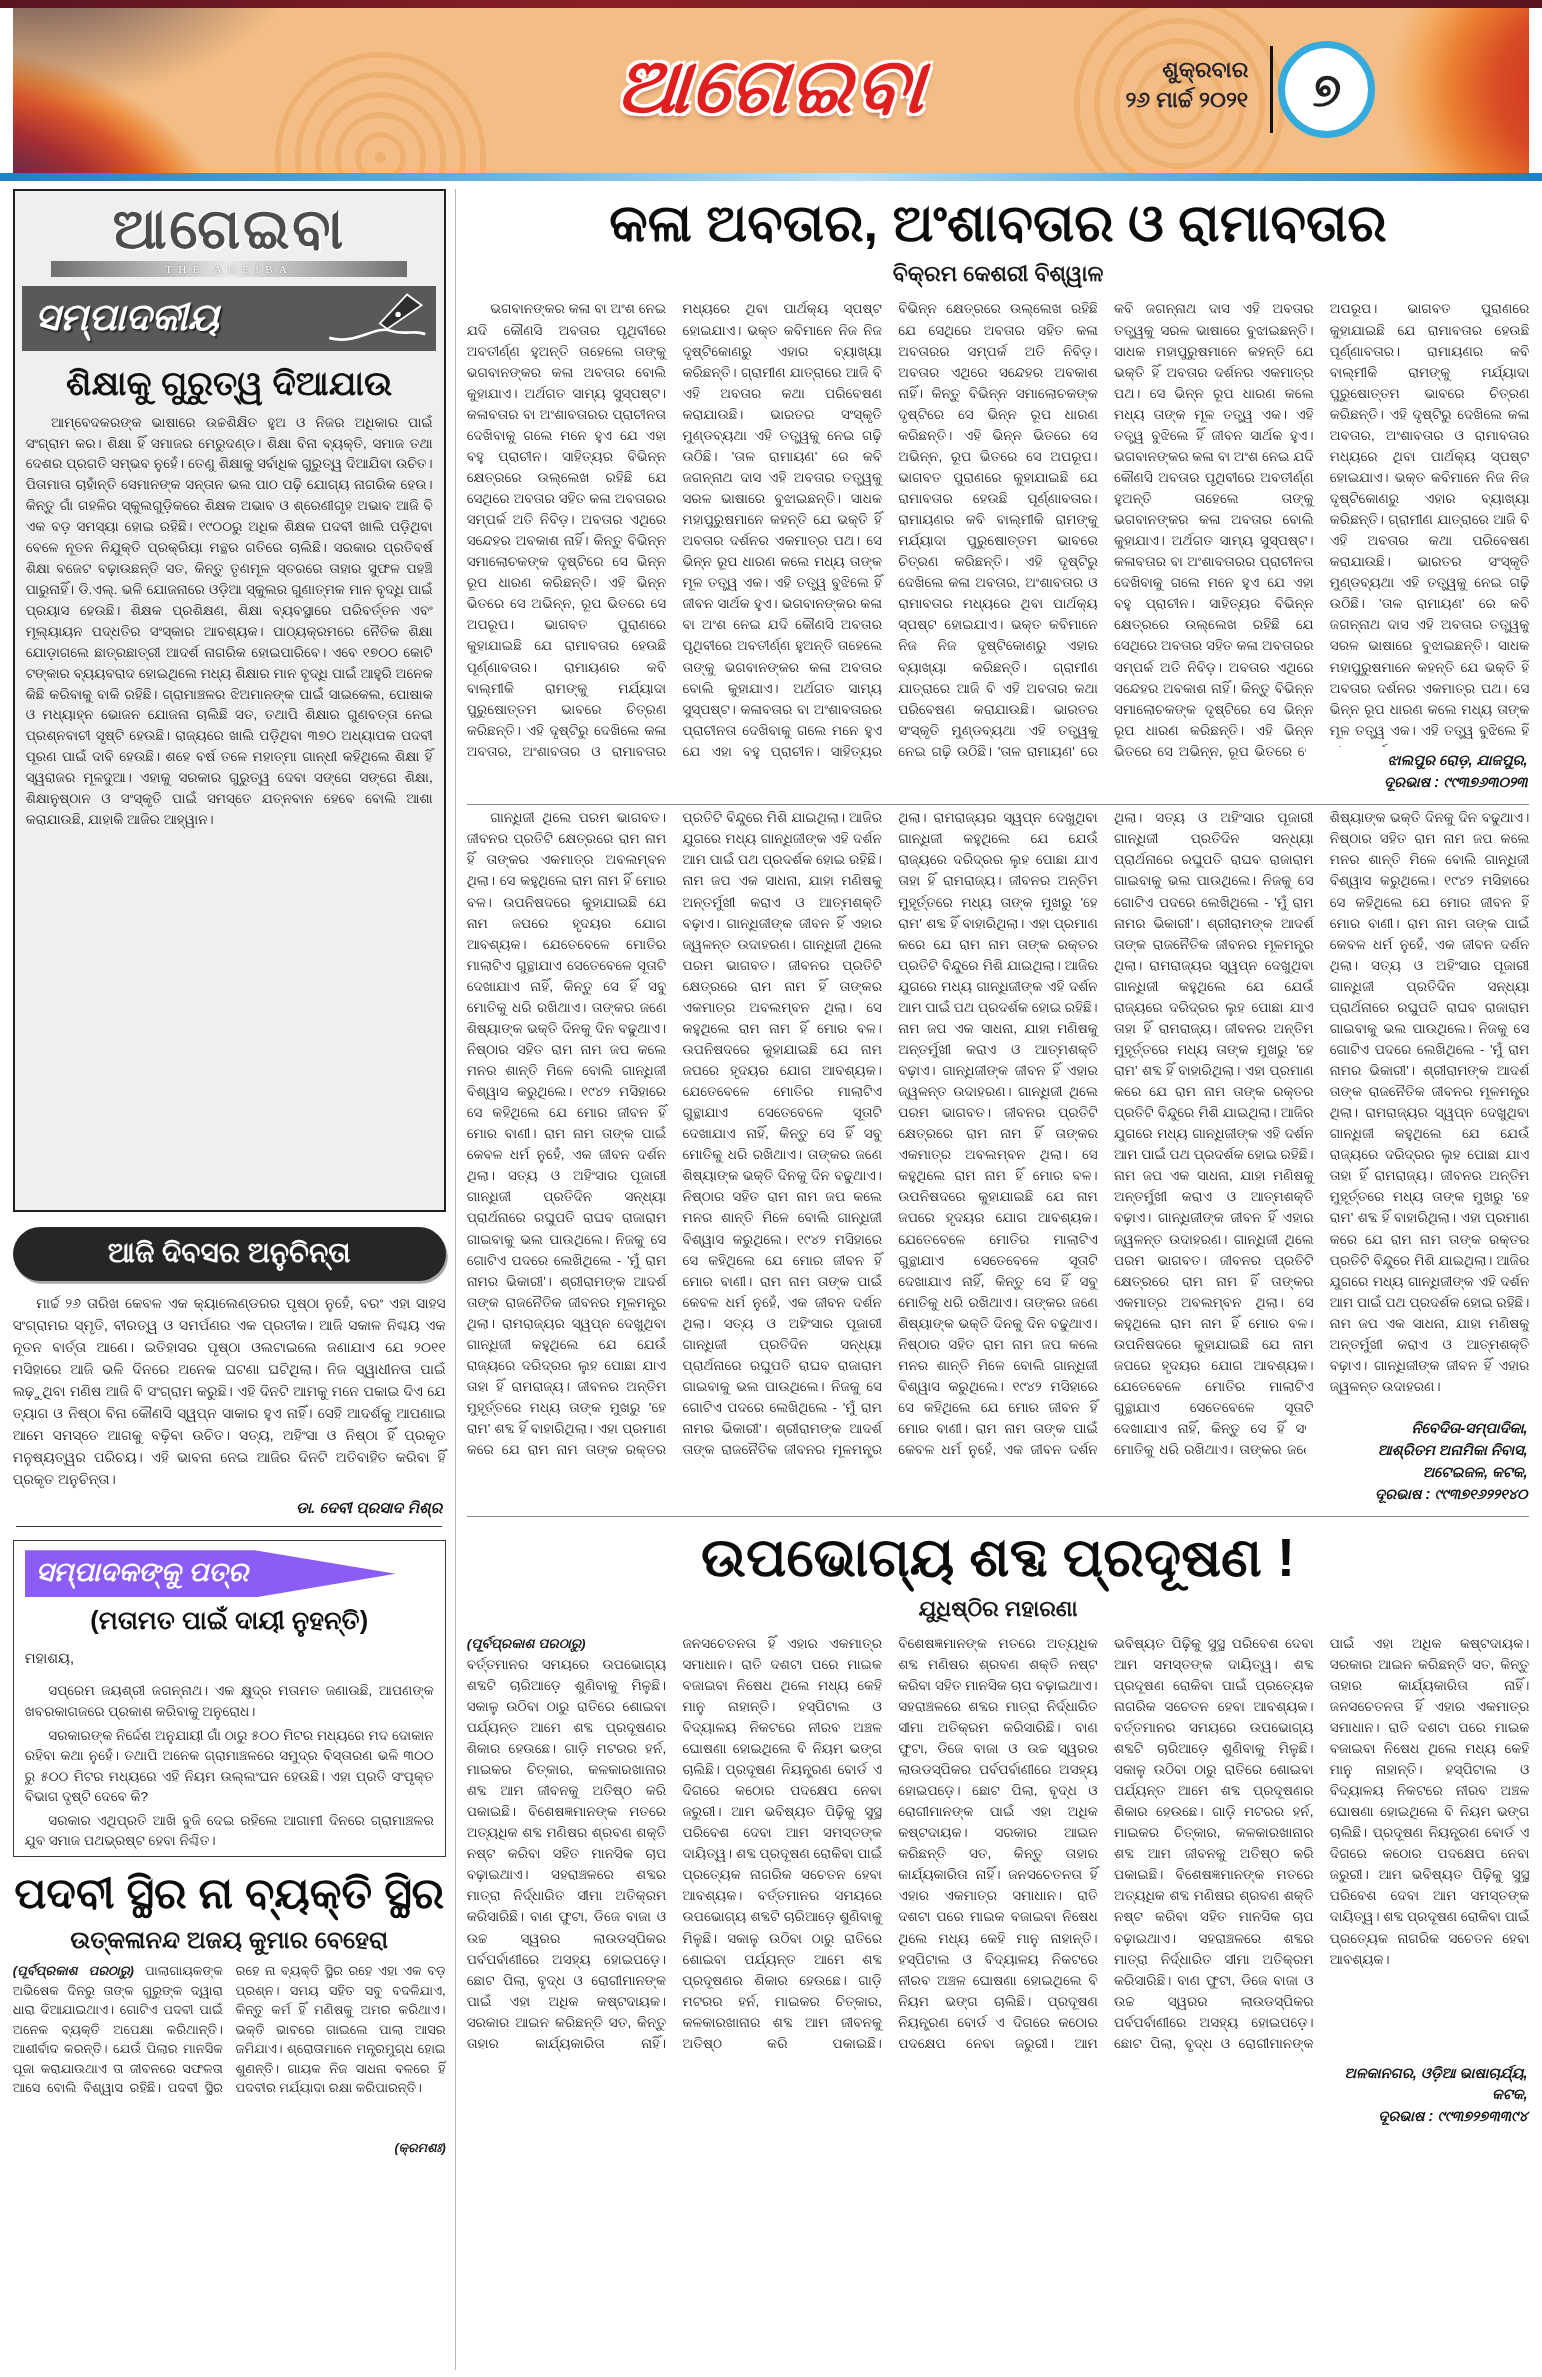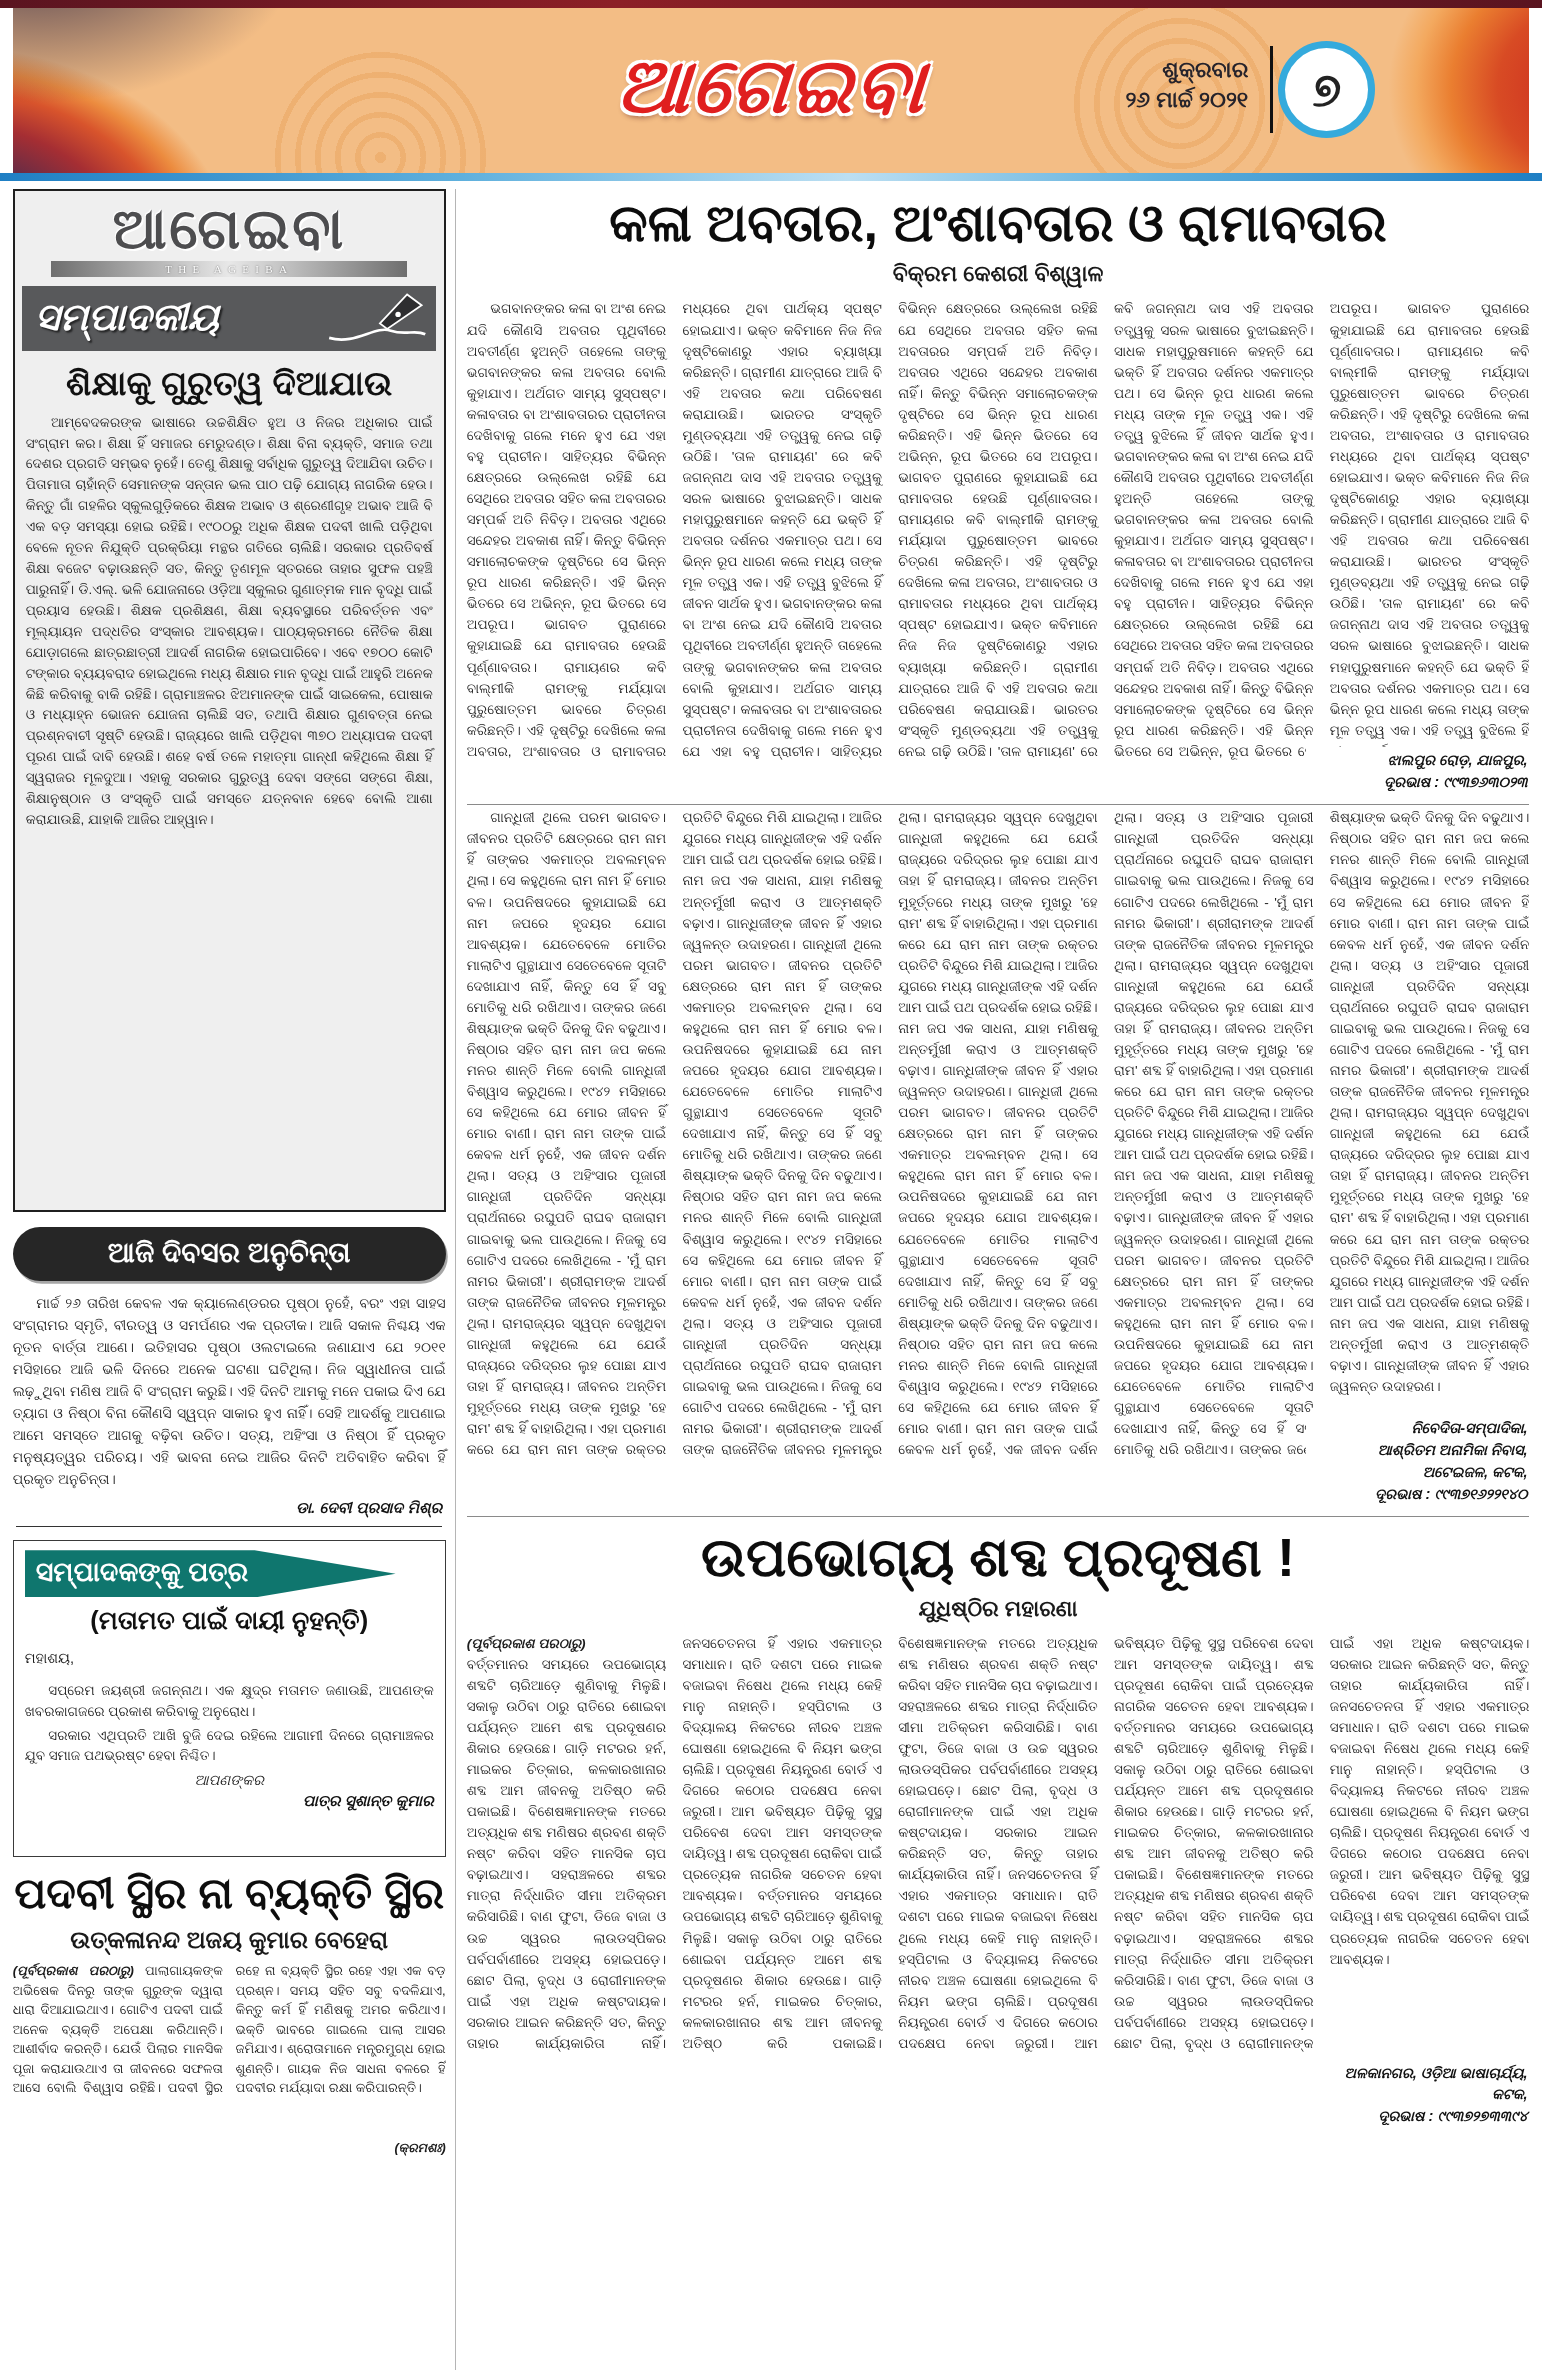--- a/index.html
+++ b/index.html
@@ -56,21 +56,21 @@
   
   .thought{margin-top:14.5px;}
   .thought-banner{background:#262626;color:#fff;border-radius:31px;height:54px;display:flex;align-items:center;justify-content:center;
     font-size:28px;font-weight:bold;box-shadow:1.8px 2.7px 0 rgba(0,0,0,.35);text-align:center;}
   .thought-body{font-size:14px;line-height:1.58;text-align:justify;margin-top:11px;color:#222;text-indent:23.6px;}
   .thought-sign{font-size:15.4px;font-weight:bold;font-style:italic;text-align:right;margin:9px 3.6px 7.3px;color:#111;
     border-bottom:1.8px solid #333;padding-bottom:9px;}
 
   
   .letters{border:1.8px solid #3a3a3a;margin-top:12.7px;padding:9px 11px 7.3px;box-sizing:border-box;height:317px;overflow:hidden;}
-  .letters-banner{background:#0f766e;color:#fff;font-size:27px;font-weight:bold;
+  .letters-banner{background:#8b5cf6;color:#fff;font-size:27px;font-weight:bold;font-style:italic;
     padding:7.3px 0 9px 11px;width:88%;clip-path:polygon(0 0,62% 0,100% 50%,62% 100%,0 100%);}
   .letters-sub{font-size:25.4px;font-weight:bold;text-align:center;margin:9px 0 5.4px;color:#111;}
   .letters-sal{font-size:14.5px;margin:14px 0;}
   .letters-body{font-size:13.6px;line-height:1.5;text-align:justify;color:#222;}
   .letters-body p{margin:3.6px 0;text-indent:23.6px;}
   .letters-close{font-size:14.5px;font-style:italic;text-align:center;margin-top:5.4px;}
   .letters-sig{font-size:15.4px;font-weight:bold;font-style:italic;text-align:right;line-height:1.5;color:#111;}
 
   
   .la{margin-top:12.7px;}
@@ -144,20 +144,21 @@
         <div class="thought-body">ମାର୍ଚ୍ଚ ୨୬ ତାରିଖ କେବଳ ଏକ କ୍ୟାଲେଣ୍ଡରର ପୃଷ୍ଠା ନୁହେଁ, ବରଂ ଏହା ସାହସ ସଂଗ୍ରାମର ସ୍ମୃତି, ବୀରତ୍ୱ ଓ ସମର୍ପଣର ଏକ ପ୍ରତୀକ। ଆଜି ସକାଳ ନିଶ୍ଚୟ ଏକ ନୂତନ ବାର୍ତ୍ତା ଆଣେ। ଇତିହାସର ପୃଷ୍ଠା ଓଲଟାଇଲେ ଜଣାଯାଏ ଯେ ୨୦୧୧ ମସିହାରେ ଆଜି ଭଳି ଦିନରେ ଅନେକ ଘଟଣା ଘଟିଥିଲା। ନିଜ ସ୍ୱାଧୀନତା ପାଇଁ ଲଢ଼ୁଥିବା ମଣିଷ ଆଜି ବି ସଂଗ୍ରାମ କରୁଛି। ଏହି ଦିନଟି ଆମକୁ ମନେ ପକାଇ ଦିଏ ଯେ ତ୍ୟାଗ ଓ ନିଷ୍ଠା ବିନା କୌଣସି ସ୍ୱପ୍ନ ସାକାର ହୁଏ ନାହିଁ। ସେହି ଆଦର୍ଶକୁ ଆପଣାଇ ଆମେ ସମସ୍ତେ ଆଗକୁ ବଢ଼ିବା ଉଚିତ। ସତ୍ୟ, ଅହିଂସା ଓ ନିଷ୍ଠା ହିଁ ପ୍ରକୃତ ମନୁଷ୍ୟତ୍ୱର ପରିଚୟ। ଏହି ଭାବନା ନେଇ ଆଜିର ଦିନଟି ଅତିବାହିତ କରିବା ହିଁ ପ୍ରକୃତ ଅନୁଚିନ୍ତା।</div>
         <div class="thought-sign">ଡା. ଦେବୀ ପ୍ରସାଦ ମିଶ୍ର</div>
       </div>
 
       <div class="letters">
         <div class="letters-banner">ସମ୍ପାଦକଙ୍କୁ ପତ୍ର</div>
         <div class="letters-sub">(ମତାମତ ପାଇଁ ଦାୟୀ ନୁହନ୍ତି)</div>
         <div class="letters-sal">ମହାଶୟ,</div>
         <div class="letters-body">
           <p>ସପ୍ରେମ ଜୟଶ୍ରୀ ଜଗନ୍ନାଥ। ଏକ କ୍ଷୁଦ୍ର ମତାମତ ଜଣାଉଛି, ଆପଣଙ୍କ ଖବରକାଗଜରେ ପ୍ରକାଶ କରିବାକୁ ଅନୁରୋଧ।</p>
+          <p>ସରକାରଙ୍କ ନିର୍ଦ୍ଦେଶ ଅନୁଯାୟୀ ଗାଁ ଠାରୁ ୫୦୦ ମିଟର ମଧ୍ୟରେ ମଦ ଦୋକାନ ରହିବା କଥା ନୁହେଁ। ତଥାପି ଅନେକ ଗ୍ରାମାଞ୍ଚଳରେ ସମୁଦ୍ର ବିସ୍ତାରଣ ଭଳି ୩୦୦ ରୁ ୫୦୦ ମିଟର ମଧ୍ୟରେ ଏହି ନିୟମ ଉଲ୍ଲଂଘନ ହେଉଛି। ଏହା ପ୍ରତି ସଂପୃକ୍ତ ବିଭାଗ ଦୃଷ୍ଟି ଦେବେ କି?</p>
           <p>ସରକାର ଏଥିପ୍ରତି ଆଖି ବୁଜି ଦେଇ ରହିଲେ ଆଗାମୀ ଦିନରେ ଗ୍ରାମାଞ୍ଚଳର ଯୁବ ସମାଜ ପଥଭ୍ରଷ୍ଟ ହେବା ନିଶ୍ଚିତ।</p>
         </div>
         <div class="letters-close">ଆପଣଙ୍କର</div>
         <div class="letters-sig">ପାତ୍ର ସୁଶାନ୍ତ କୁମାର</div>
 
       </div>
 
       <div class="la">
         <div class="la-head">ପଦବୀ ସ୍ଥିର ନା ବ୍ୟକ୍ତି ସ୍ଥିର</div>
         <div class="la-by">ଉତ୍କଳାନନ୍ଦ ଅଜୟ କୁମାର ବେହେରା</div>

